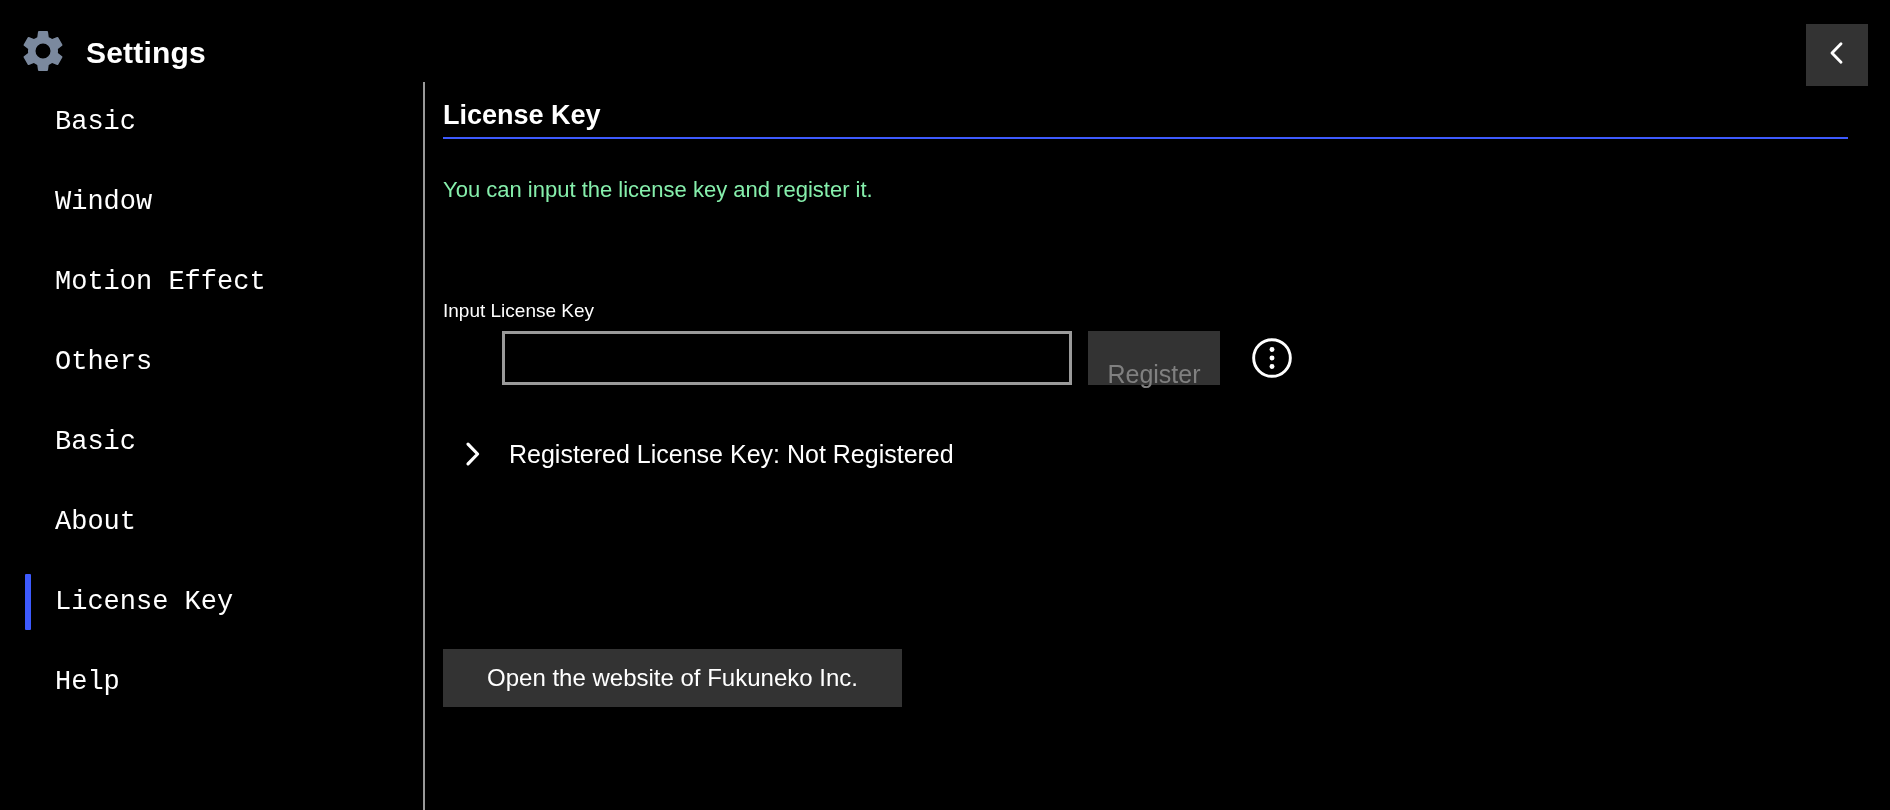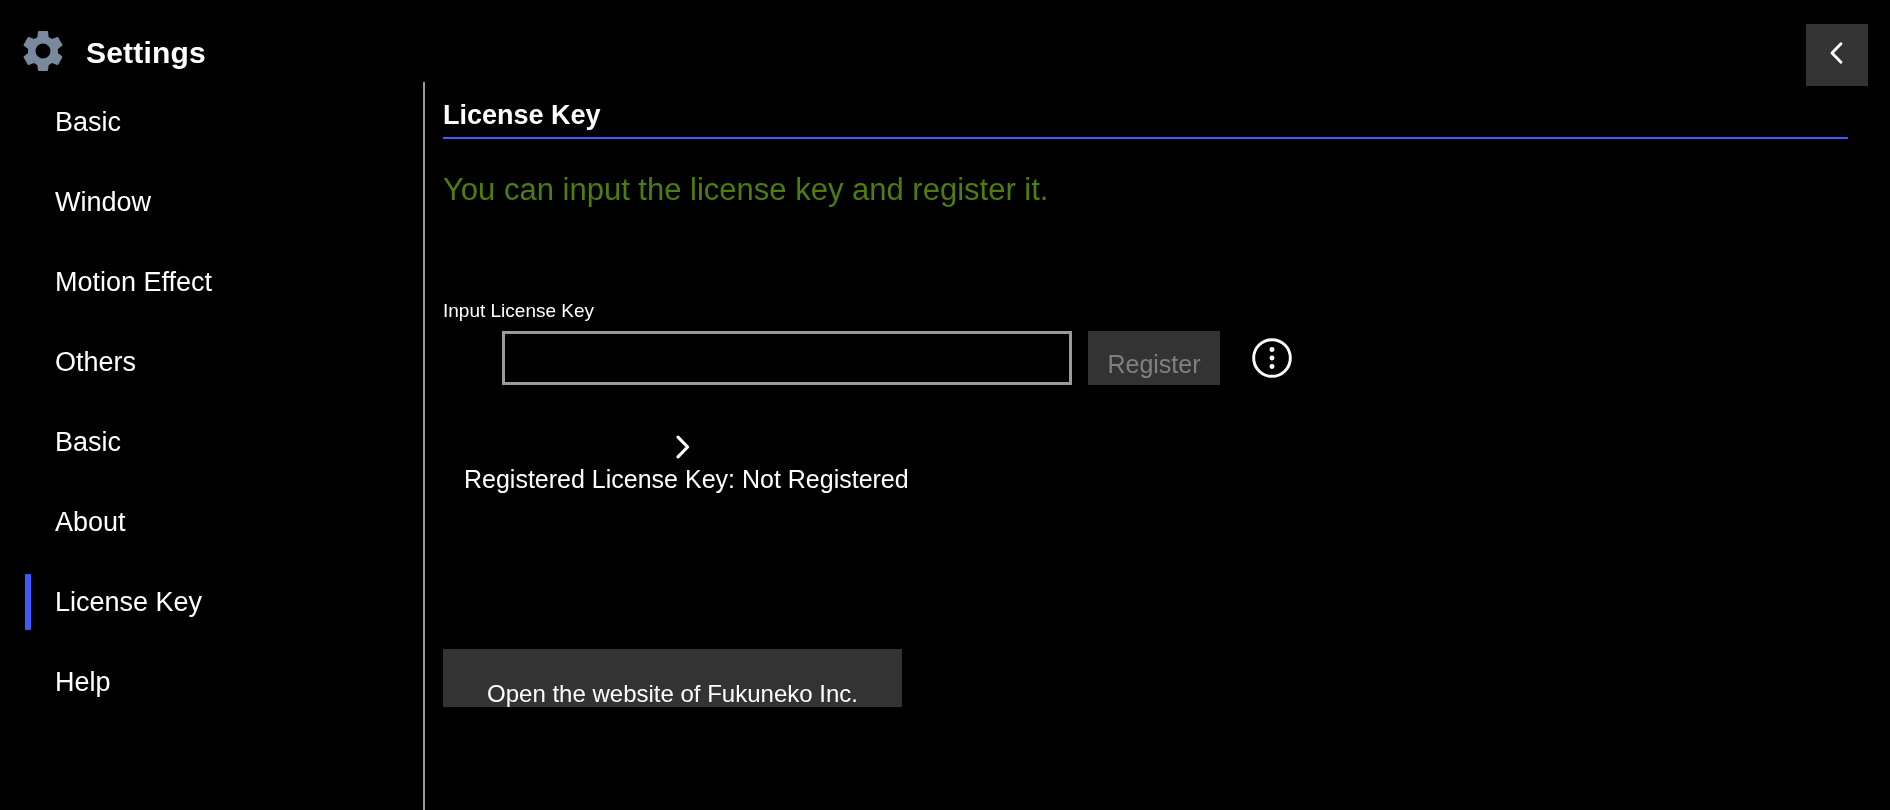--- a/index.html
+++ b/index.html
@@ -55,20 +55,21 @@
     left: 0; top: 82px;
     width: 423px; height: 728px;
   }
   .nav-item {
     position: relative;
     height: 80px;
     display: flex;
     align-items: center;
     cursor: pointer;
     user-select: none;
+    font-family: Liberation Mono, monospace;
   }
   .nav-item .nav-label {
     margin-left: 55px;
     font-size: 27px;
     color: #ffffff;
     line-height: 34px;
     white-space: nowrap;
   }
   .nav-item .nav-indicator {
     position: absolute;
@@ -112,22 +113,22 @@
   #title-underline {
     position: absolute;
     left: 0px; top: 55px;
     width: 1405px;
     height: 2px;
     background: #3d5afe;
   }
   #page-desc {
     position: absolute;
     left: 0px; top: 92px;
-    font-size: 31px;
-    color: #4d7c0f;
+    font-size: 22px;
+    color: #86efac;
     line-height: 32px;
     white-space: nowrap;
   }
   #input-label {
     position: absolute;
     left: 0px; top: 213px;
     font-size: 19px;
     color: #ffffff;
     line-height: 32px;
     white-space: nowrap;
@@ -151,39 +152,38 @@
     position: absolute;
     left: 645px; top: 249px;
     width: 132px;
     height: 54px;
     background: #333333;
     border: none;
     color: #808080;
     font-size: 25px;
     font-family: "Liberation Sans", "DejaVu Sans", sans-serif;
     cursor: default;
-    padding: 6px;
+    padding: 16px;
     line-height: 54px;
     text-align: center;
   }
   #info-icon {
     position: absolute;
     left: 807px; top: 254px;
     width: 44px; height: 44px;
     cursor: pointer;
   }
   #expander-row {
     position: absolute;
     left: 0px; top: 349px;
     height: 46px;
     display: flex;
     align-items: center;
     cursor: pointer;
     user-select: none;
-    flex-direction: column;
   }
   #expander-chevron {
     width: 32px; height: 32px;
     margin-left: 13px;
     flex: 0 0 auto;
   }
   #expander-label {
     margin-left: 21px;
     font-size: 25px;
     color: #ffffff;
@@ -194,21 +194,21 @@
     position: absolute;
     left: 0px; top: 567px;
     width: 459px;
     height: 58px;
     background: #333333;
     border: none;
     color: #ffffff;
     font-size: 24px;
     font-family: "Liberation Sans", "DejaVu Sans", sans-serif;
     cursor: pointer;
-    padding: 16px;
+    padding: 0;
     line-height: 58px;
     text-align: center;
   }
 </style>
 </head>
 <body>
 
 <div id="titlebar">
 
   <span id="gear-icon">

